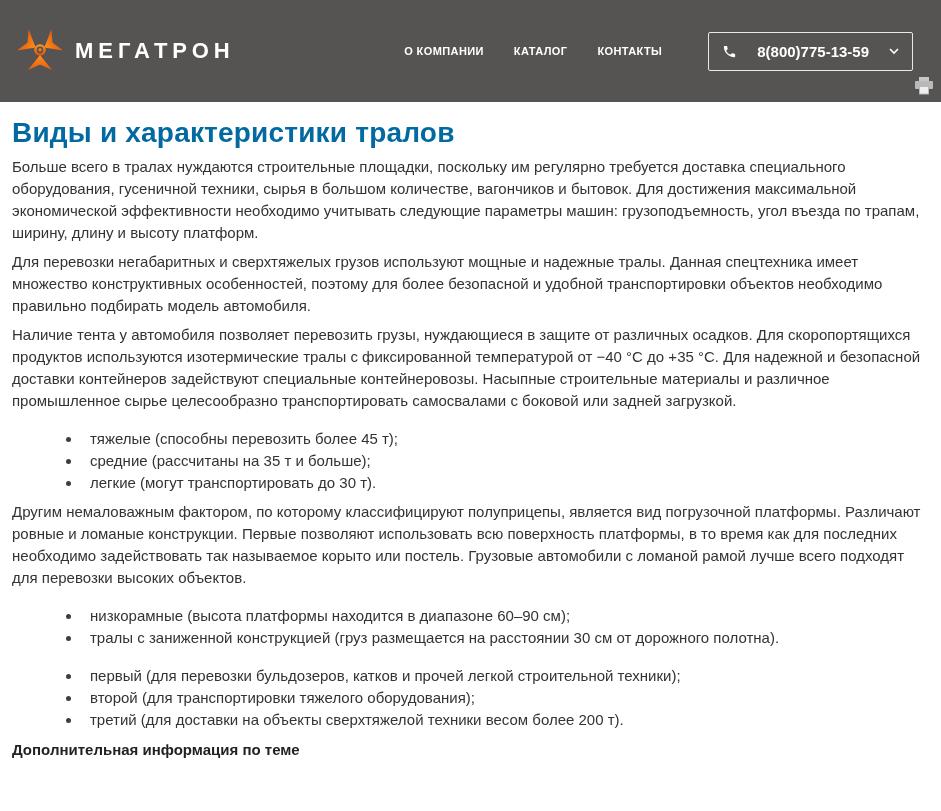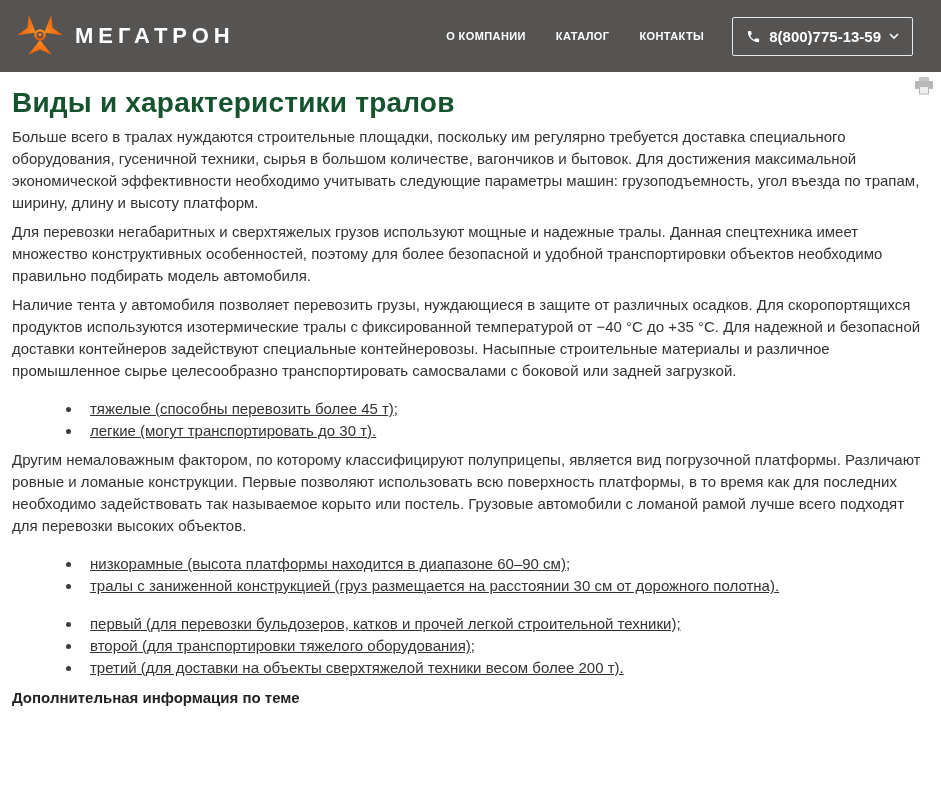--- a/index.html
+++ b/index.html
@@ -3,54 +3,54 @@
 <meta charset="utf-8">
 <title>Виды и характеристики тралов</title>
 <style>
   html,body{margin:0;padding:0;}
   body{
     width:941px;height:811px;overflow:hidden;background:#ffffff;
     font-family:"Liberation Sans",sans-serif;color:#333333;position:relative;
   }
   
   .site-header{
-    height:72px;background:#565452;display:flex;align-items:center;
+    height:102px;background:#565452;display:flex;align-items:center;
     padding:0 28px 0 18px;box-sizing:border-box;
   }
   .logo{display:flex;align-items:center;cursor:pointer;}
   .logo-text{
     color:#ffffff;font-size:22px;font-weight:bold;letter-spacing:5px;margin-left:13px;
   }
   .main-nav{margin-left:auto;display:flex;align-items:center;}
   .nav-link{
     color:#ffffff;font-size:11px;font-weight:bold;letter-spacing:.4px;
     text-decoration:none;margin-left:30px;cursor:pointer;white-space:nowrap;
   }
   .phone-btn{
-    margin-left:28px;display:flex;align-items:center;gap:8px;
+    margin-left:46px;display:flex;align-items:center;gap:20px;
     background:transparent;border:1px solid #e9e9e9;border-radius:2px;
     color:#ffffff;font-family:inherit;font-size:15px;font-weight:bold;
     padding:10px 13px;cursor:pointer;white-space:nowrap;
   }
   .phone-btn svg{display:block;}
   
   .print-btn{
     position:absolute;top:77px;right:7px;width:20px;height:18px;cursor:pointer;
   }
   
   main{padding:0 20px 0 12px;}
   h1{
-    font-size:28px;line-height:32px;font-weight:bold;color:#14532d;
+    font-size:28px;line-height:32px;font-weight:bold;color:#0369a1;
     margin:15px 0 3px;letter-spacing:.2px;
   }
   p{font-size:15px;line-height:22px;margin:7px 0;color:#333333;}
   h2{
     font-size:15px;line-height:22px;font-weight:bold;color:#222222;margin:8px 0 3px;
   }
-  ul{list-style:none;margin:16px 0 4px;padding:0 0 0 78px;text-decoration:underline;}
+  ul{list-style:none;margin:16px 0 4px;padding:0 0 0 78px;}
   li{
     position:relative;font-size:15px;line-height:22px;color:#333333;
   }
   li::before{
     content:"";position:absolute;left:-24px;top:9px;width:5px;height:5px;
     border-radius:50%;background:#3d3d3d;
   }
 </style>
 </head>
 <body>
@@ -107,20 +107,21 @@
 
 <main>
   <h1>Виды и характеристики тралов</h1>
 
   <p>Больше всего в тралах нуждаются строительные площадки, поскольку им регулярно требуется доставка специального оборудования, гусеничной техники, сырья в большом количестве, вагончиков и бытовок. Для достижения максимальной экономической эффективности необходимо учитывать следующие параметры машин: грузоподъемность, угол въезда по трапам, ширину, длину и высоту платформ.</p>
   <p>Для перевозки негабаритных и сверхтяжелых грузов используют мощные и надежные тралы. Данная спецтехника имеет множество конструктивных особенностей, поэтому для более безопасной и удобной транспортировки объектов необходимо правильно подбирать модель автомобиля.</p>
   <p>Наличие тента у автомобиля позволяет перевозить грузы, нуждающиеся в защите от различных осадков. Для скоропортящихся продуктов используются изотермические тралы с фиксированной температурой от −40 °С до +35 °С. Для надежной и безопасной доставки контейнеров задействуют специальные контейнеровозы. Насыпные строительные материалы и различное промышленное сырье целесообразно транспортировать самосвалами с боковой или задней загрузкой.</p>
 
   <ul>
     <li>тяжелые (способны перевозить более 45 т);</li>
+    <li>средние (рассчитаны на 35 т и больше);</li>
     <li>легкие (могут транспортировать до 30 т).</li>
   </ul>
 
   <p>Другим немаловажным фактором, по которому классифицируют полуприцепы, является вид погрузочной платформы. Различают ровные и ломаные конструкции. Первые позволяют использовать всю поверхность платформы, в то время как для последних необходимо задействовать так называемое корыто или постель. Грузовые автомобили с ломаной рамой лучше всего подходят для перевозки высоких объектов.</p>
 
   <ul>
     <li>низкорамные (высота платформы находится в диапазоне 60–90 см);</li>
     <li>тралы с заниженной конструкцией (груз размещается на расстоянии 30 см от дорожного полотна).</li>
   </ul>
 

